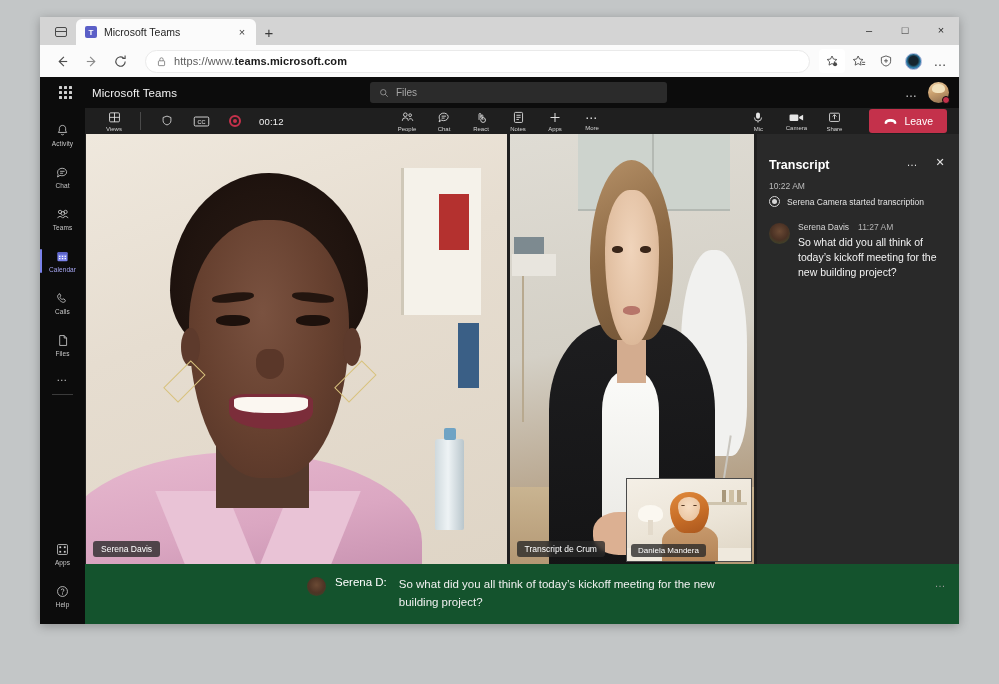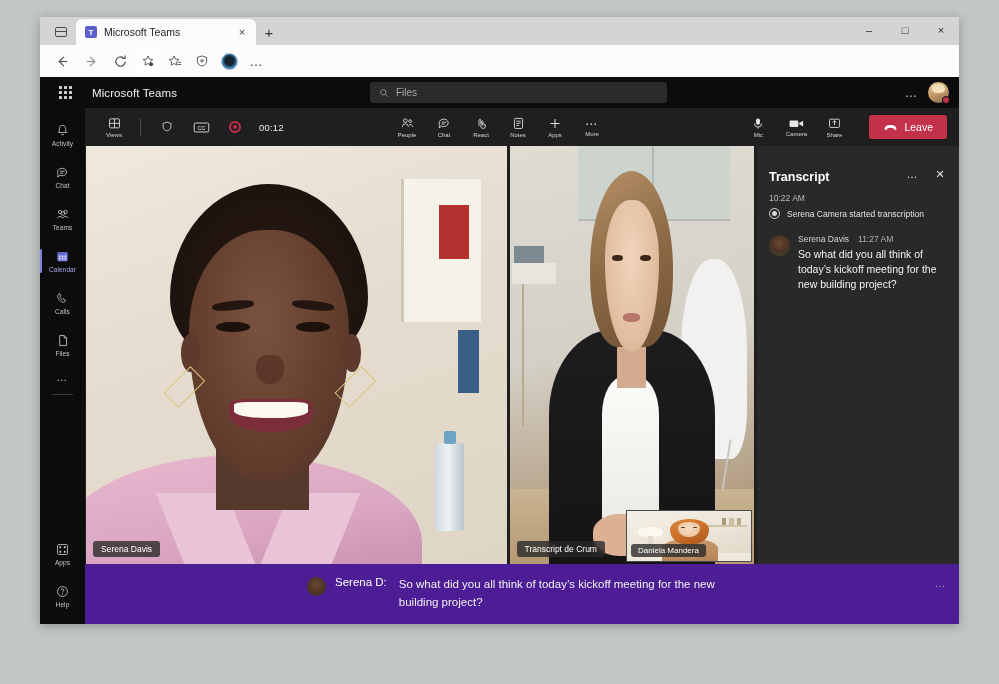--- a/index.html
+++ b/index.html
@@ -213,21 +213,21 @@
   .rail-bottom { margin-top: auto; padding-bottom: 7px; }
 
   
   .meeting {
     flex: 1; min-width: 0;
     display: flex; flex-direction: column;
     background: #1f1f1f;
   }
 
   .ctrlbar {
-    height: 38px; flex: none;
+    height: 26px; flex: none;
     background: #1f1f1f;
     display: flex; align-items: center;
     padding: 0 12px;
   }
   .ctrl-left { display: flex; align-items: center; gap: 0; }
   .ctrl-btn {
     min-width: 34px; height: 34px;
     display: flex; flex-direction: column;
     align-items: center; justify-content: center;
     gap: 1px; color: #e6e6e6; padding: 0 3px;
@@ -281,21 +281,21 @@
   .name-chip {
     position: absolute; left: 7px; bottom: 7px;
     background: rgba(40,40,40,.78);
     color: #fff; font-size: 8.5px;
     padding: 3px 8px; border-radius: 3px;
     white-space: nowrap;
     backdrop-filter: blur(2px);
   }
   .pip {
     position: absolute; right: 2px; bottom: 2px;
-    width: 126px; height: 52px;
+    width: 126px; height: 84px;
     overflow: hidden; border: 1px solid #4a4a4a;
     background: #ddd;
   }
   .pip .name-chip { left: 4px; bottom: 4px; font-size: 8px; padding: 2px 7px; }
 
   
   .scene { position: absolute; inset: 0; }
 
   
   .sc-serena { background: linear-gradient(160deg,#efe8dd 0%,#e6ddd0 40%,#dfd5c6 100%); }
@@ -561,21 +561,21 @@
   .sc-dani .eye-l, .sc-dani .eye-r {
     position: absolute; top: 32%; width: 3.6%; height: 1.4%;
     background: #4a2f1c; border-radius: 45%;
   }
   .sc-dani .eye-l { left: 43.5%; }
   .sc-dani .eye-r { left: 53%; }
 
   
   .captionbar {
     height: 60px; flex: none;
-    background: #4c1d95;
+    background: #14532d;
     display: flex; align-items: flex-start;
     justify-content: center;
     padding: 12px 0 0 0;
     position: relative;
   }
   .caption-inner {
     display: flex; align-items: flex-start; gap: 9px;
     max-width: 430px;
   }
   .cap-avatar {
@@ -671,20 +671,27 @@
       <svg width="15" height="15" viewBox="0 0 16 16">
         <path d="M6.5 3 L11.5 8 L6.5 13" fill="none" stroke="#8b8b8b" stroke-width="1.2"></path>
         <path d="M11.5 8 H3" stroke="#8b8b8b" stroke-width="1.2"></path>
       </svg>
     </div>
     <div class="nav-btn">
       <svg width="15" height="15" viewBox="0 0 16 16">
         <path d="M13 8 A5 5 0 1 1 11.2 4.2" fill="none" stroke="#4d4d4d" stroke-width="1.2"></path>
         <path d="M12.9 1.6 V4.6 H9.9" fill="none" stroke="#4d4d4d" stroke-width="1.2"></path>
       </svg>
+    </div>
+    <div class="omnibox">
+      <svg width="11" height="11" viewBox="0 0 16 16">
+        <rect x="3.5" y="7" width="9" height="7" rx="1" fill="none" stroke="#6b6b6b" stroke-width="1.1"></rect>
+        <path d="M5.6 7 V5 a2.4 2.4 0 0 1 4.8 0 V7" fill="none" stroke="#6b6b6b" stroke-width="1.1"></path>
+      </svg>
+      <span class="url"><span>https://www.</span><b>teams.microsoft.com</b></span>
     </div>
     <div class="addr-icon boxed">
       <svg width="14" height="14" viewBox="0 0 16 16">
         <path d="M8 2.3 l1.7 3.5 3.8.5 -2.8 2.6 .7 3.8 -3.4-1.8 -3.4 1.8 .7-3.8 -2.8-2.6 3.8-.5z" fill="none" stroke="#4a4a4a" stroke-width="1"></path>
         <circle cx="11.5" cy="11.8" r="2.3" fill="#4a4a4a"></circle>
       </svg>
     </div>
     <div class="addr-icon">
       <svg width="14" height="14" viewBox="0 0 16 16">
         <path d="M7 2.3 l1.7 3.5 3.8.5 -2.8 2.6 .7 3.8 -3.4-1.8 -3.4 1.8 .7-3.8 -2.8-2.6 3.8-.5z" fill="none" stroke="#4a4a4a" stroke-width="1"></path>

